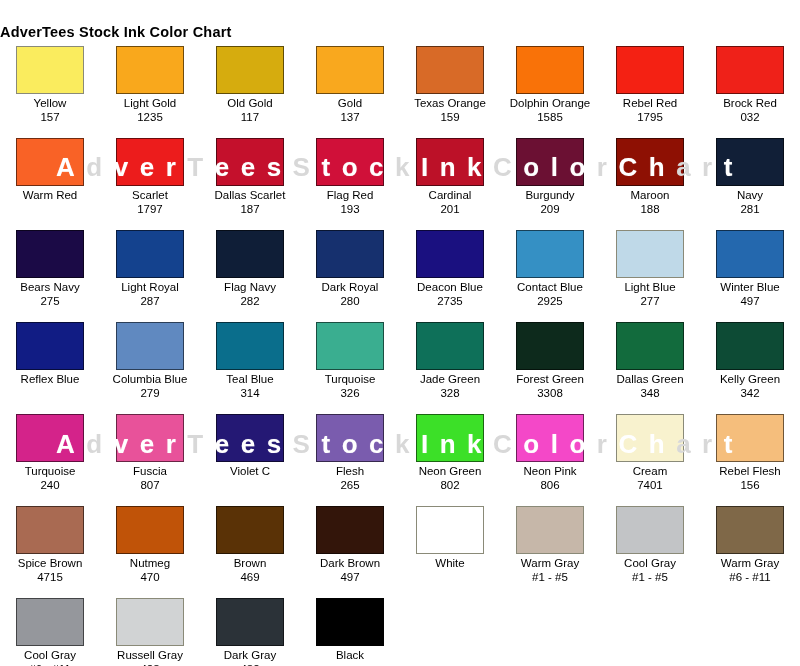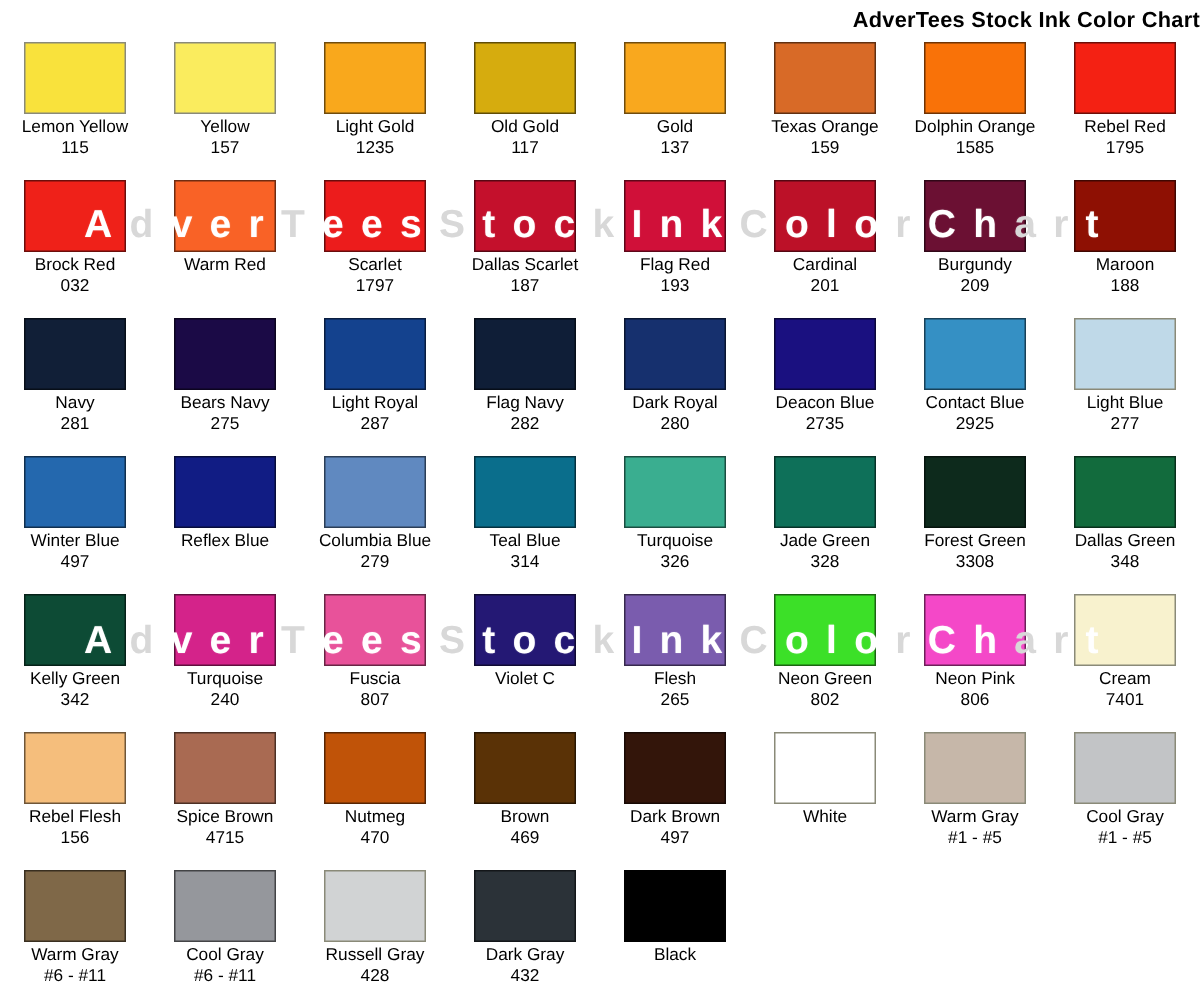--- a/index.html
+++ b/index.html
@@ -14,28 +14,29 @@
     color: #000000;
     overflow: hidden;
     position: relative;
   }
   #chart-root {
     position: relative;
     width: 800px;
     height: 666px;
   }
   .chart-title {
-    text-align: right;
+    text-align: left;
     font-size: 14.5px;
     font-weight: bold;
     letter-spacing: 0.2px;
     padding-top: 5px;
     height: 21px;
     line-height: 18px;
     color: #000;
+    margin-top: 18px;
   }
   .grid {
     position: relative;
     z-index: 2;
     display: grid;
     grid-template-columns: repeat(8, 100px);
     grid-auto-rows: 92px;
     width: 800px;
   }
   .cell {
@@ -94,27 +95,20 @@
   .watermark.wm-row5 { top: 402px; }
 </style>
 </head>
 <body>
 
 <div id="chart-root">
 
   <div class="chart-title">AdverTees Stock Ink Color Chart</div>
 
   <div class="grid" id="swatch-grid">
-      <div class="cell">
-        <div class="swatch pale" title="Lemon Yellow" style="background: rgb(249, 226, 60);"></div>
-        <div class="labels">
-          <span class="cname">Lemon Yellow</span>
-          <span class="ccode">115</span>
-        </div>
-      </div>
       <div class="cell">
         <div class="swatch pale" title="Yellow" style="background: rgb(250, 236, 94);"></div>
         <div class="labels">
           <span class="cname">Yellow</span>
           <span class="ccode">157</span>
         </div>
       </div>
       <div class="cell">
         <div class="swatch" title="Light Gold" style="background: rgb(249, 168, 28);"></div>
         <div class="labels">

